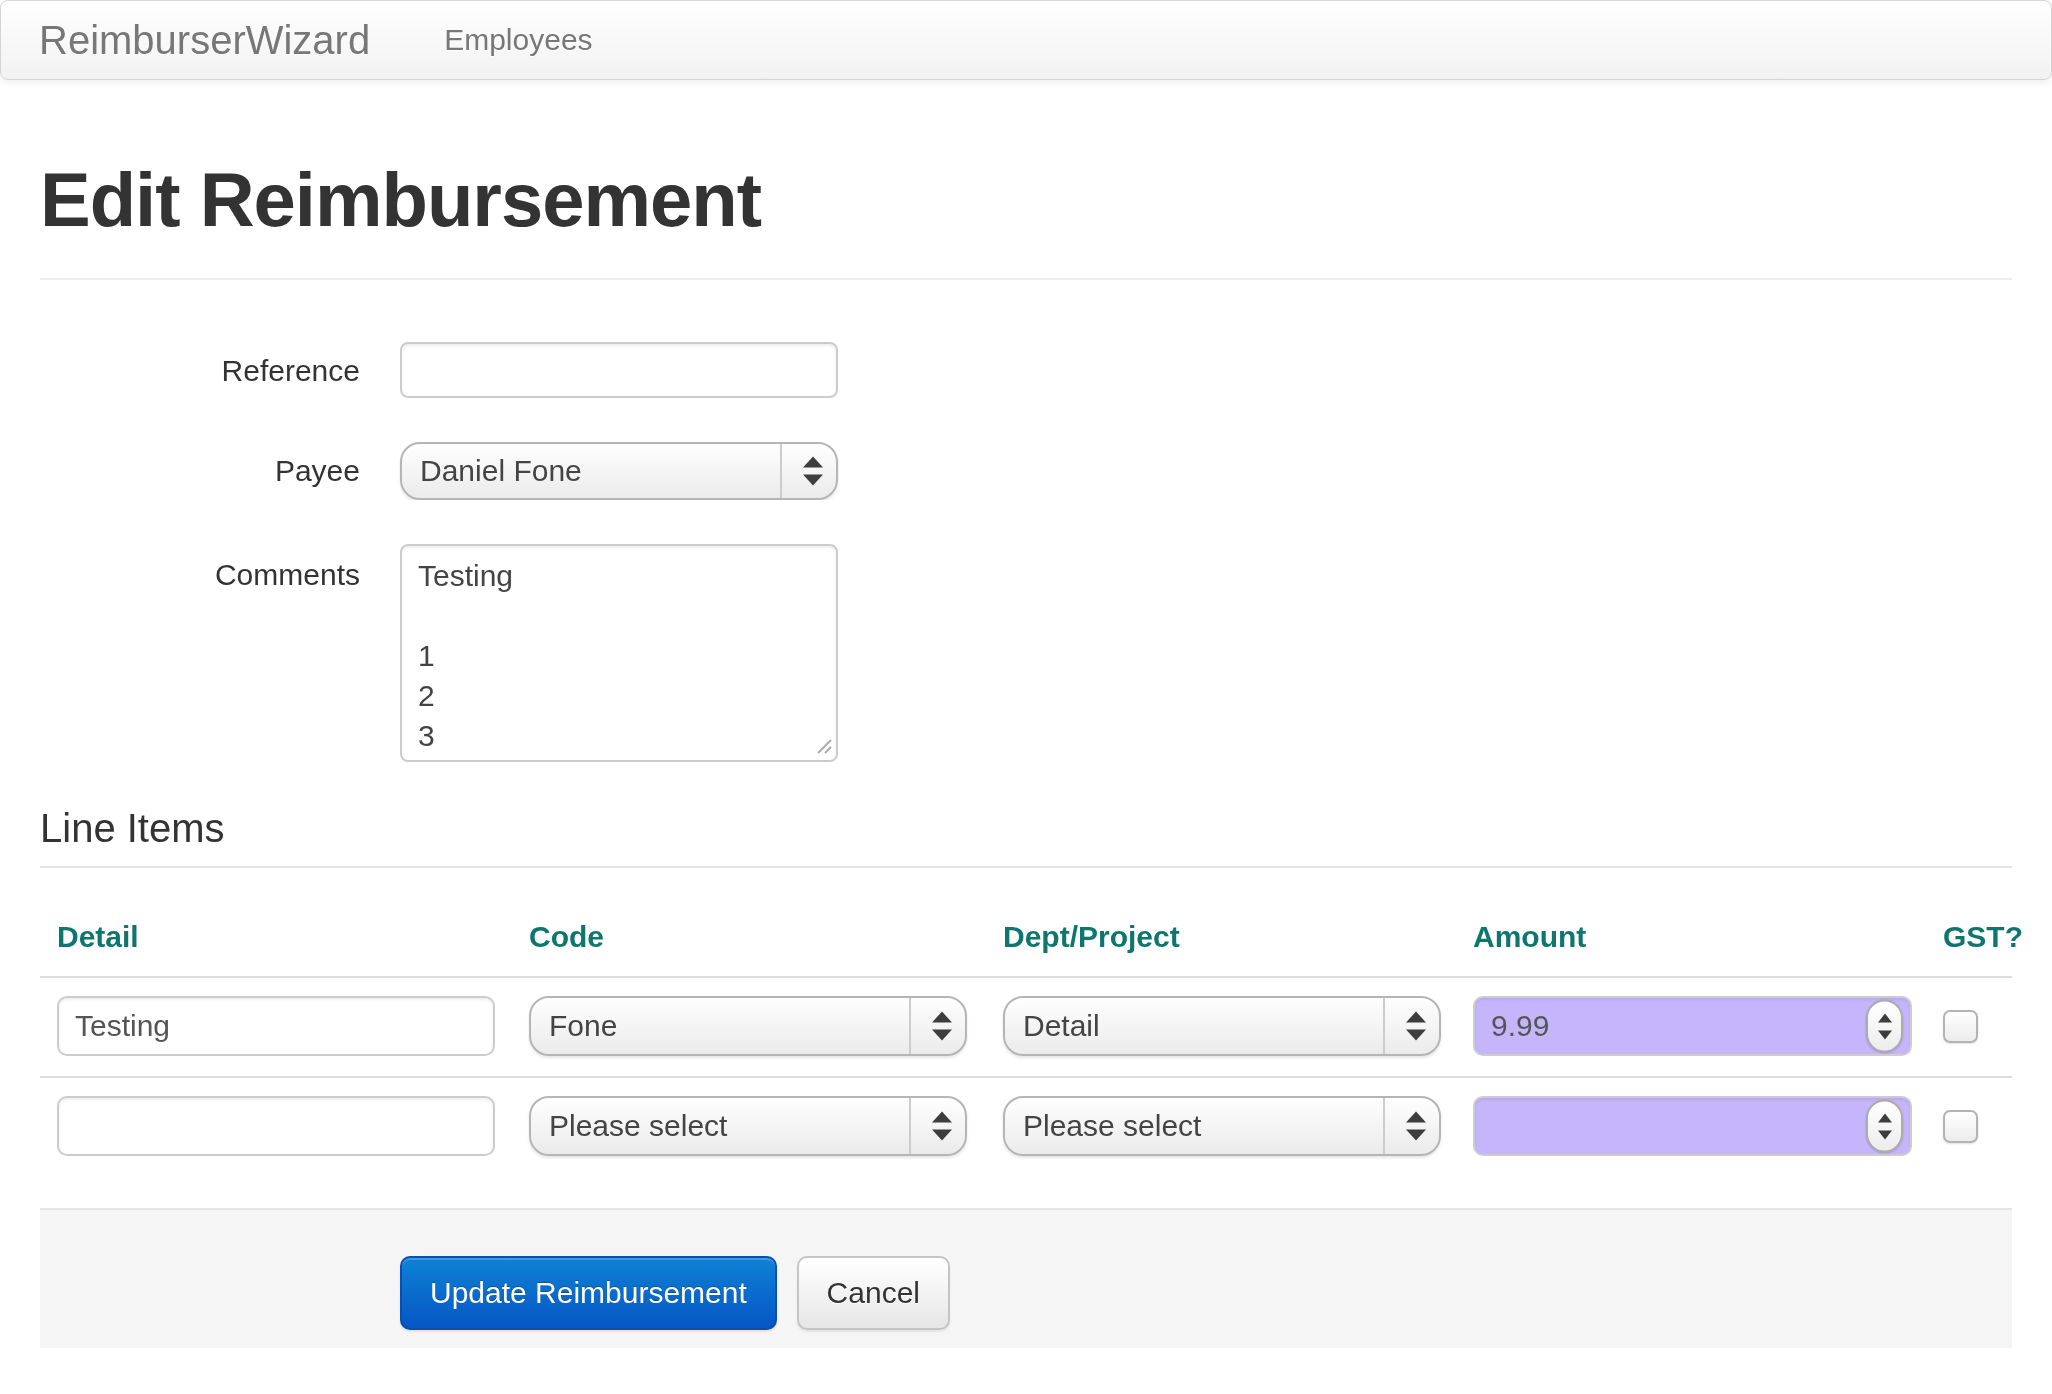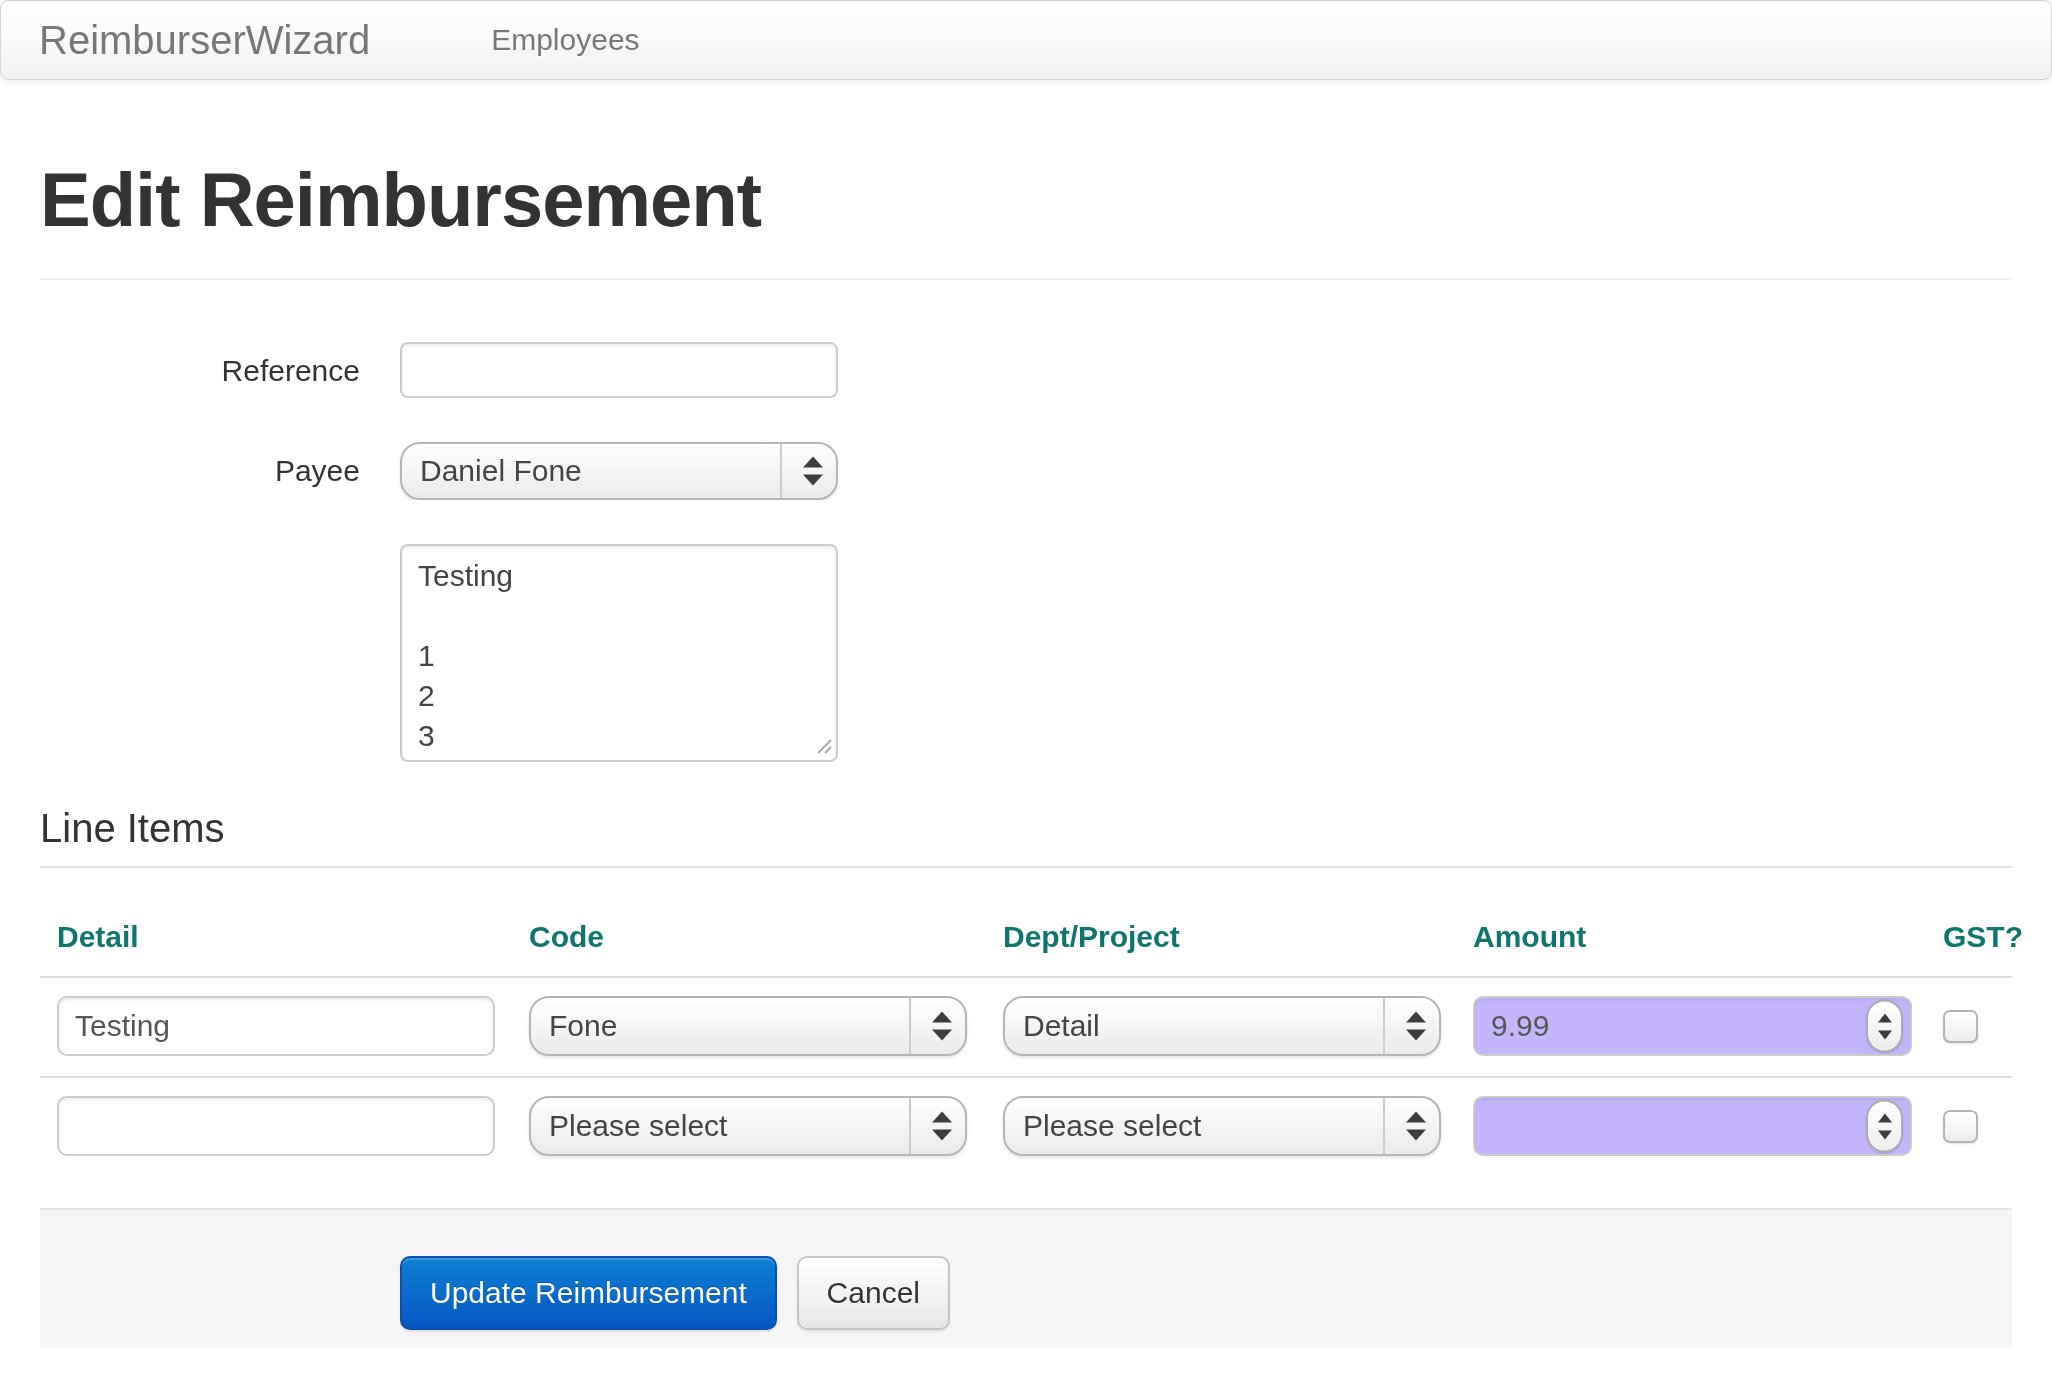--- a/index.html
+++ b/index.html
@@ -12,21 +12,21 @@
     font-size: 28px;
   }
 
   
   .navbar {
     height: 80px; width: 2052px;
     border: 1px solid #d4d4d4;
     border-radius: 8px;
     background: linear-gradient(#ffffff, #f2f2f2);
     box-shadow: 0 2px 8px rgba(0,0,0,0.08);
-    display: flex; align-items: stretch; gap: 47px;
+    display: flex; align-items: stretch;
   }
   .brand {
     display: flex; align-items: center;
     padding: 0 40px 0 38px;
     font-size: 40px; color: #777;
     text-shadow: 0 1px 0 #fff;
   }
   .nav-tab {
     display: flex; align-items: center;
     padding: 0 34px;
@@ -220,20 +220,21 @@
           <span>Daniel Fone</span>
           <span class="sel-arrows">
             <span class="tri-up"></span>
               <span class="tri-down"></span>
           </span>
         </div>
       </div>
     </div>
 
     <div class="control-group">
+      <label class="control-label top">Comments</label>
       <div class="controls">
         <div class="ta-wrap">
           <textarea class="comments" style="">Testing
 
 1
 2
 3</textarea>
           <svg class="grip" width="18" height="18" viewBox="0 0 18 18">
             <line x1="4" y1="17" x2="17" y2="4" stroke="#aaa" stroke-width="2"></line>
             <line x1="11" y1="17" x2="17" y2="11" stroke="#aaa" stroke-width="2"></line>

